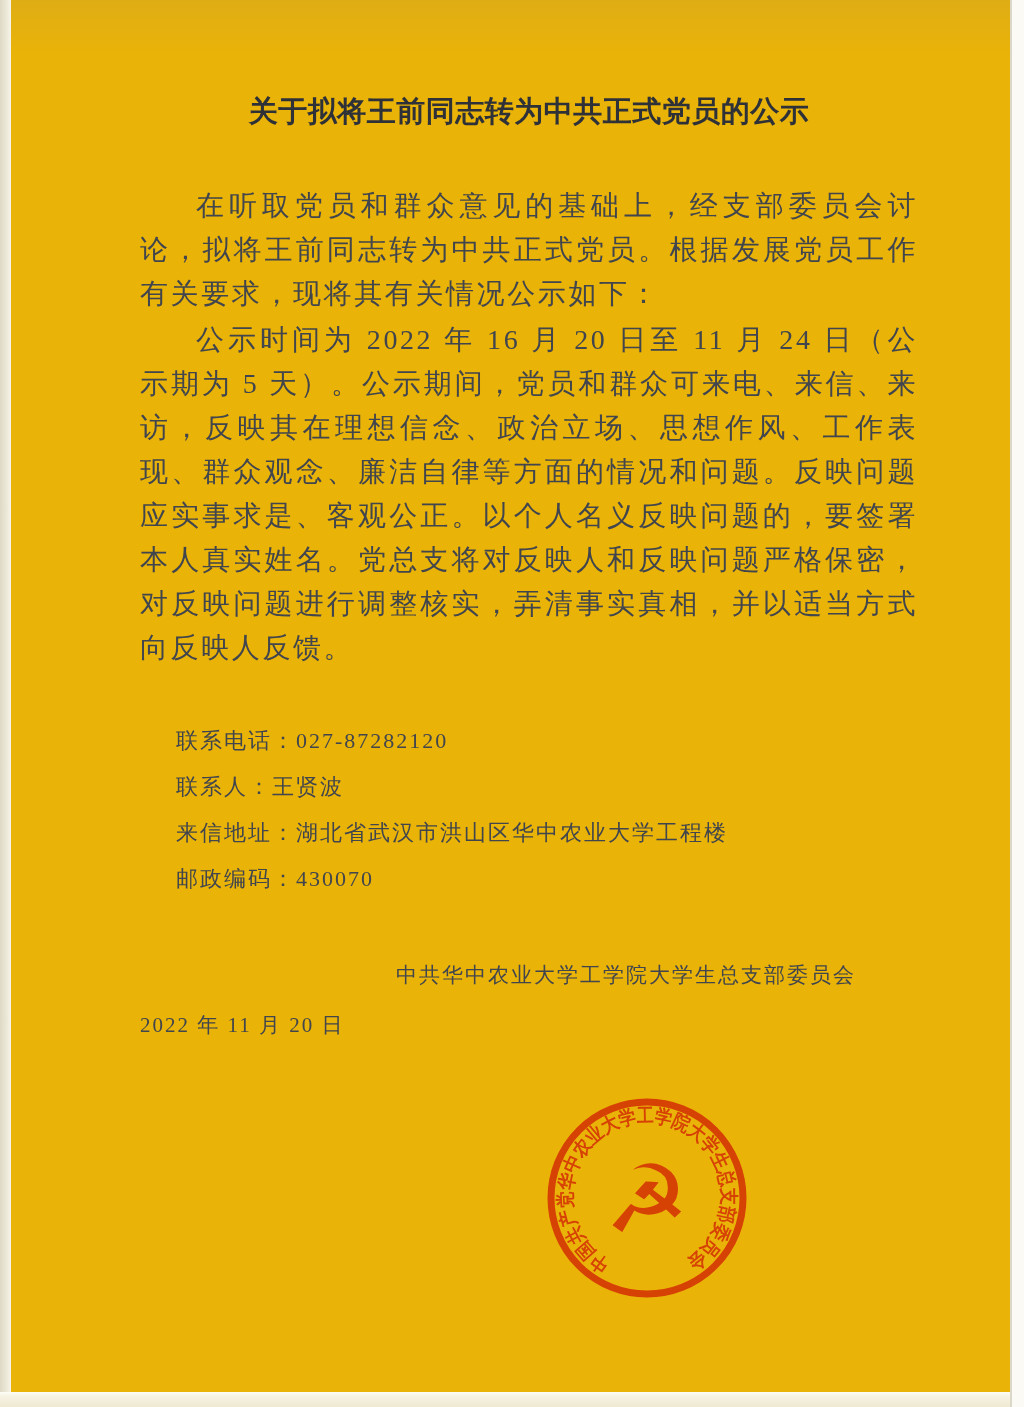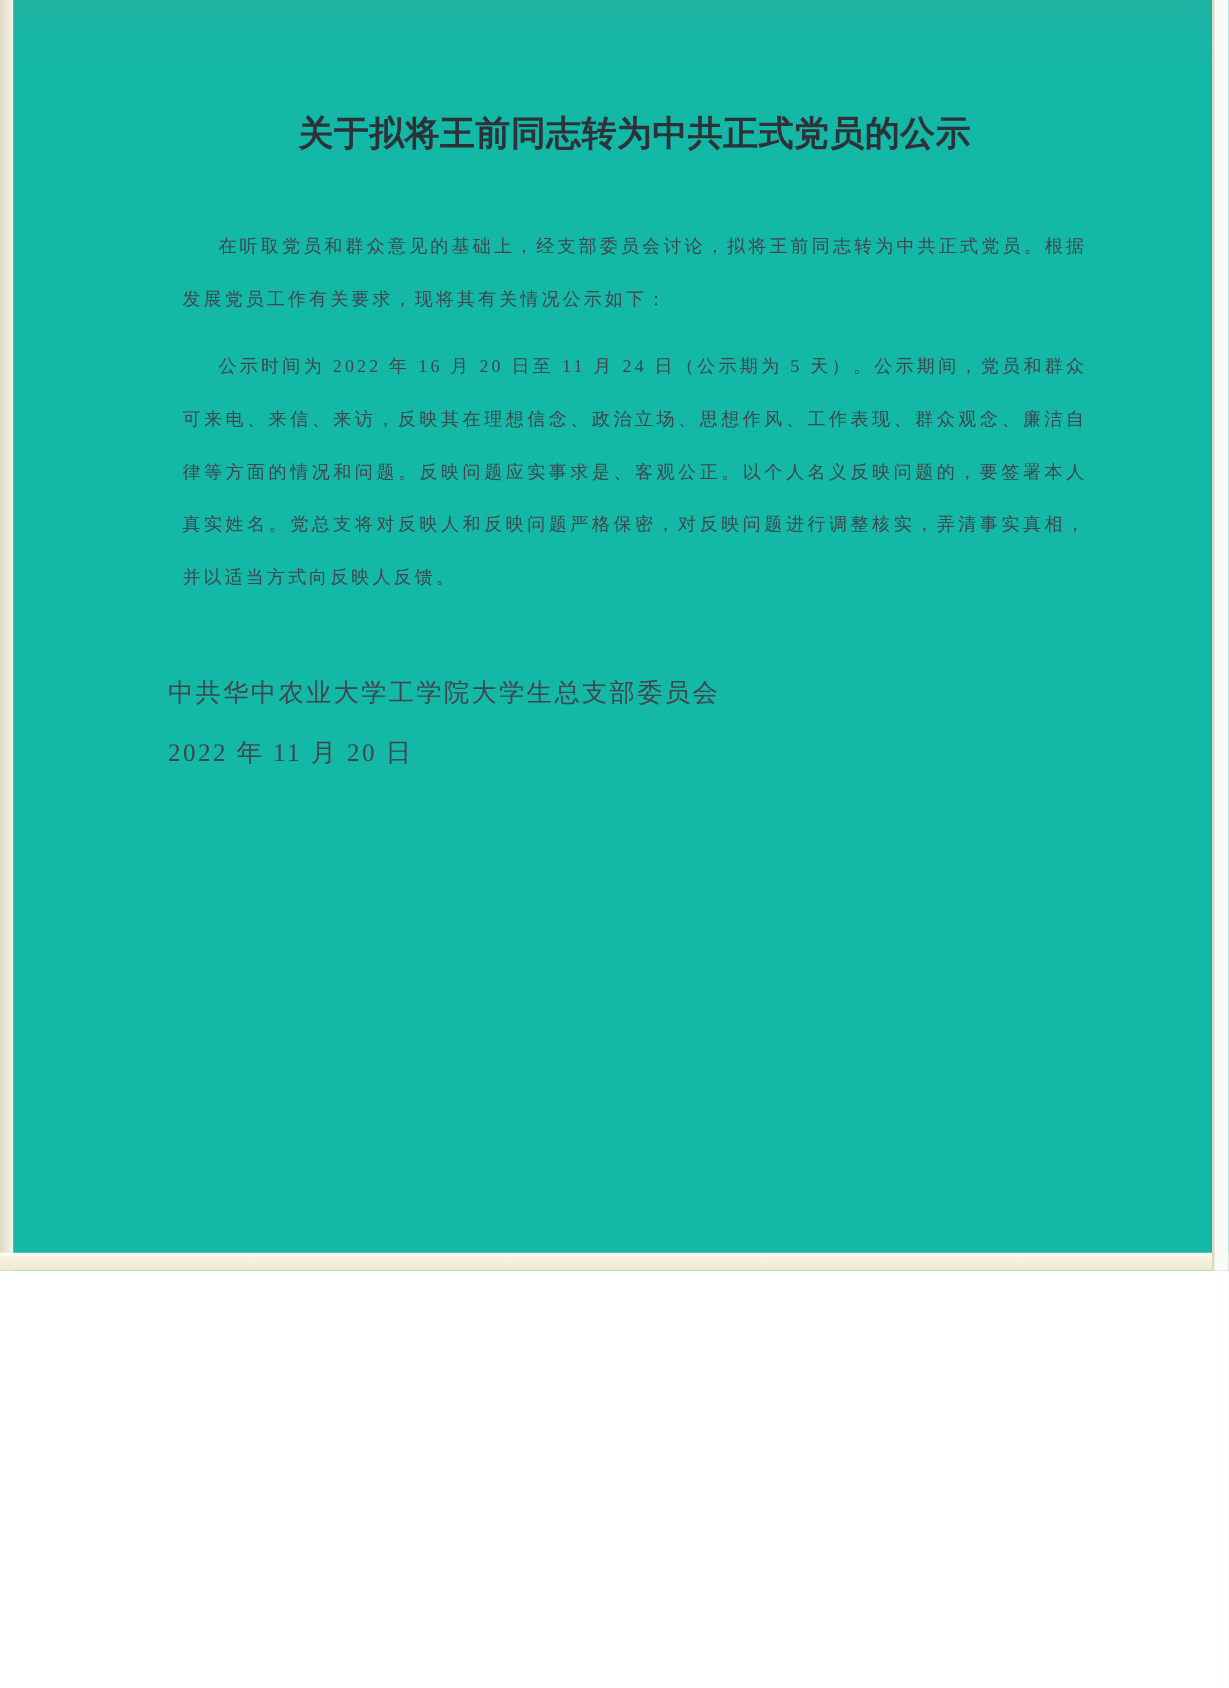--- a/index.html
+++ b/index.html
@@ -3,22 +3,22 @@
 <meta charset="utf-8">
 <style>
   html, body { margin: 0; padding: 0; }
   body {
     width: 1024px; height: 1407px;
     background: #ffffff;
     font-family: "Liberation Serif", serif;
   }
   .page {
     position: relative;
-    width: 1024px; height: 1059px;
-    background: #14b8a6;
+    width: 1024px; height: 1407px;
+    background: #eab308;
     overflow: hidden;
   }
   
   .edge-left {
     position: absolute; left: 0; top: 0; bottom: 0; width: 11px;
     background: linear-gradient(90deg, #ded9c6 0%, #ece8d8 60%, #f7f5ec 100%);
   }
   .edge-bottom {
     position: absolute; left: 0; right: 0; bottom: 0; height: 15px;
     background: linear-gradient(0deg, #efe9d2 0%, #f7f3e2 70%, #fdfcf7 100%);
@@ -40,22 +40,22 @@
   .doc-title {
     margin: 0 0 52px 0;
     text-align: center;
     font-family: "Liberation Sans", sans-serif;
     font-weight: 700;
     font-size: 29px;
     letter-spacing: 0.5px;
     color: #2e3238;
   }
   .doc-body p {
-    margin: 12px;
-    font-size: 15px;
+    margin: 0;
+    font-size: 28px;
     line-height: 44px;
     letter-spacing: 2.6px;
     text-align: justify;
     text-justify: inter-character;
     text-indent: 2em;
   }
   .doc-body p + p { margin-top: 2px; }
   .contact {
     margin-top: 48px;
     font-size: 22px;
@@ -65,21 +65,21 @@
     padding-left: 36px;
     line-height: 46px;
     white-space: nowrap;
   }
   .signature {
     margin-top: 56px;
     font-size: 21px;
     letter-spacing: 2px;
   }
   .signature-org {
-    text-align: left;
+    text-align: right;
     padding-right: 62px;
     line-height: 34px;
   }
   .signature-date {
     padding-right: 140px;
     line-height: 34px;
     margin-top: 16px;
   }
   .stamp {
     position: absolute;
@@ -112,20 +112,34 @@
 
   <div class="content">
 
     <h1 class="doc-title">关于拟将王前同志转为中共正式党员的公示</h1>
 
     <div class="doc-body">
       <p>在听取党员和群众意见的基础上，经支部委员会讨论，拟将王前同志转为中共正式党员。根据发展党员工作有关要求，现将其有关情况公示如下：</p>
       <p>公示时间为 2022 年 16 月 20 日至 11 月 24 日（公示期为 5 天）。公示期间，党员和群众可来电、来信、来访，反映其在理想信念、政治立场、思想作风、工作表现、群众观念、廉洁自律等方面的情况和问题。反映问题应实事求是、客观公正。以个人名义反映问题的，要签署本人真实姓名。党总支将对反映人和反映问题严格保密，对反映问题进行调整核实，弄清事实真相，并以适当方式向反映人反馈。</p>
     </div>
 
+    <div class="contact">
+      <div class="contact-line">
+        <span>联系电话：</span><span>027-87282120</span>
+      </div>
+      <div class="contact-line">
+        <span>联系人：</span><span>王贤波</span>
+      </div>
+      <div class="contact-line">
+        <span>来信地址：</span><span>湖北省武汉市洪山区华中农业大学工程楼</span>
+      </div>
+      <div class="contact-line">
+        <span>邮政编码：</span><span>430070</span>
+      </div>
+    </div>
 
     <div class="signature">
       <div class="signature-org">中共华中农业大学工学院大学生总支部委员会</div>
       <div class="signature-date">2022 年 11 月 20 日</div>
     </div>
 
   </div>
 
   <div class="stamp">
     <svg viewBox="0 0 212 212" xmlns="http://www.w3.org/2000/svg">

